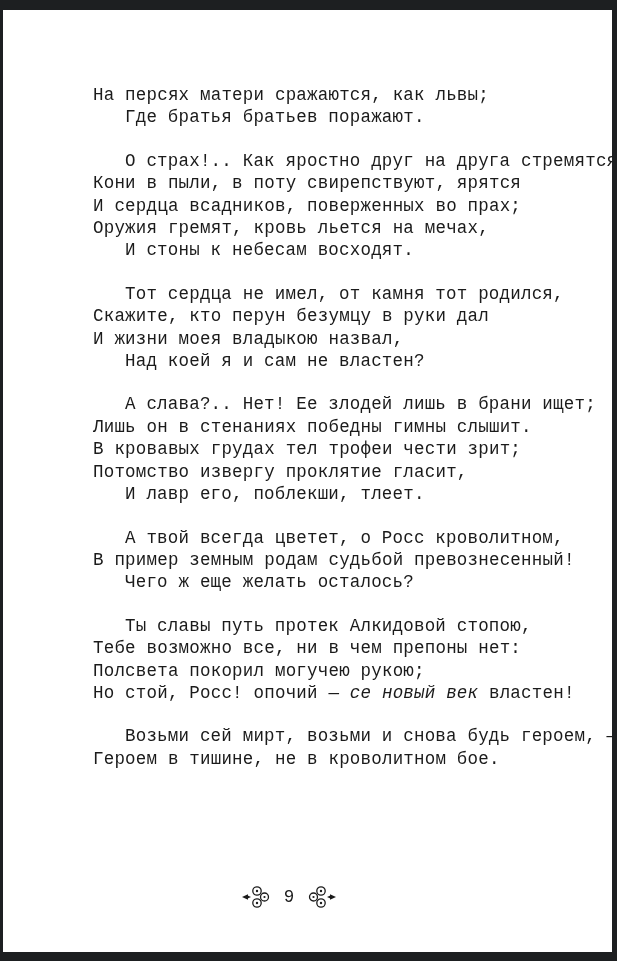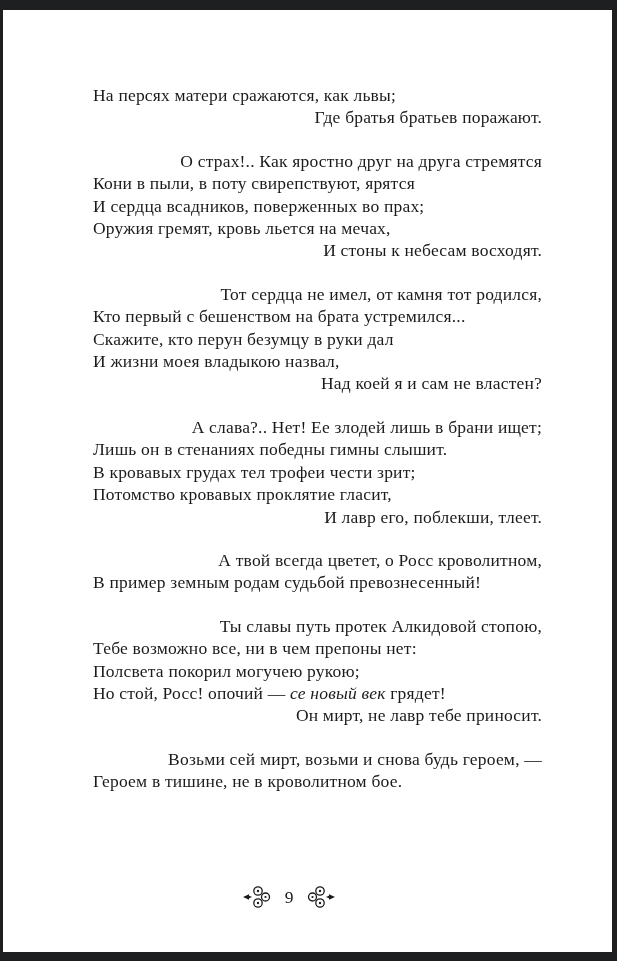--- a/index.html
+++ b/index.html
@@ -11,42 +11,41 @@
     position: relative;
     width: 617px;
     height: 961px;
     box-sizing: border-box;
     background: #ffffff;
     border-top: 10px solid #1d1f21;
     border-bottom: 9px solid #1d1f21;
     border-left: 3px solid #1d1f21;
     border-right: 5px solid #1d1f21;
     overflow: hidden;
-    font-family: Liberation Serif, serif;
+    font-family: Liberation Mono, monospace;
     color: #1b1b1b;
   }
   .poem {
     position: absolute;
     top: 74px;
     left: 90px;
     right: 70px;
   }
   .stanza {
     margin: 0 0 21px 0;
   }
   .line {
     margin: 0;
     font-size: 17.5px;
     line-height: 22.4px;
     white-space: nowrap;
     letter-spacing: 0.2px;
   }
   .line.indent {
     padding-left: 32px;
-    text-align: right;
   }
   .line em {
     font-style: italic;
   }
   .footer {
     position: absolute;
     left: 90px;
     width: 392px;
     top: 874px;
     text-align: center;
@@ -84,42 +83,41 @@
       </div>
       <div class="stanza">
         <p class="line indent"><span>О страх!.. Как яростно друг на друга стремятся</span></p>
         <p class="line"><span>Кони в пыли, в поту свирепствуют, ярятся</span></p>
         <p class="line"><span>И сердца всадников, поверженных во прах;</span></p>
         <p class="line"><span>Оружия гремят, кровь льется на мечах,</span></p>
         <p class="line indent"><span>И стоны к небесам восходят.</span></p>
       </div>
       <div class="stanza">
         <p class="line indent"><span>Тот сердца не имел, от камня тот родился,</span></p>
-        <p class="line"><span>Кто первый с бешенством на брата устремился...</span></p>
         <p class="line"><span>Скажите, кто перун безумцу в руки дал</span></p>
         <p class="line"><span>И жизни моея владыкою назвал,</span></p>
         <p class="line indent"><span>Над коей я и сам не властен?</span></p>
       </div>
       <div class="stanza">
         <p class="line indent"><span>А слава?.. Нет! Ее злодей лишь в брани ищет;</span></p>
         <p class="line"><span>Лишь он в стенаниях победны гимны слышит.</span></p>
         <p class="line"><span>В кровавых грудах тел трофеи чести зрит;</span></p>
-        <p class="line"><span>Потомство кровавых проклятие гласит,</span></p>
+        <p class="line"><span>Потомство извергу проклятие гласит,</span></p>
         <p class="line indent"><span>И лавр его, поблекши, тлеет.</span></p>
       </div>
       <div class="stanza">
         <p class="line indent"><span>А твой всегда цветет, о Росс кроволитном,</span></p>
         <p class="line"><span>В пример земным родам судьбой превознесенный!</span></p>
+        <p class="line indent"><span>Чего ж еще желать осталось?</span></p>
       </div>
       <div class="stanza">
         <p class="line indent"><span>Ты славы путь протек Алкидовой стопою,</span></p>
         <p class="line"><span>Тебе возможно все, ни в чем препоны нет:</span></p>
         <p class="line"><span>Полсвета покорил могучею рукою;</span></p>
-        <p class="line"><span>Но стой, Росс! опочий — </span><em>се новый век</em><span> грядет!</span></p>
-        <p class="line indent"><span>Он мирт, не лавр тебе приносит.</span></p>
+        <p class="line"><span>Но стой, Росс! опочий — </span><em>се новый век</em><span> властен!</span></p>
       </div>
       <div class="stanza">
         <p class="line indent"><span>Возьми сей мирт, возьми и снова будь героем, —</span></p>
         <p class="line"><span>Героем в тишине, не в кроволитном бое.</span></p>
       </div>
     </div>
 
   <div class="footer">
     <span class="footer-inner">
       <span class="ornament">

